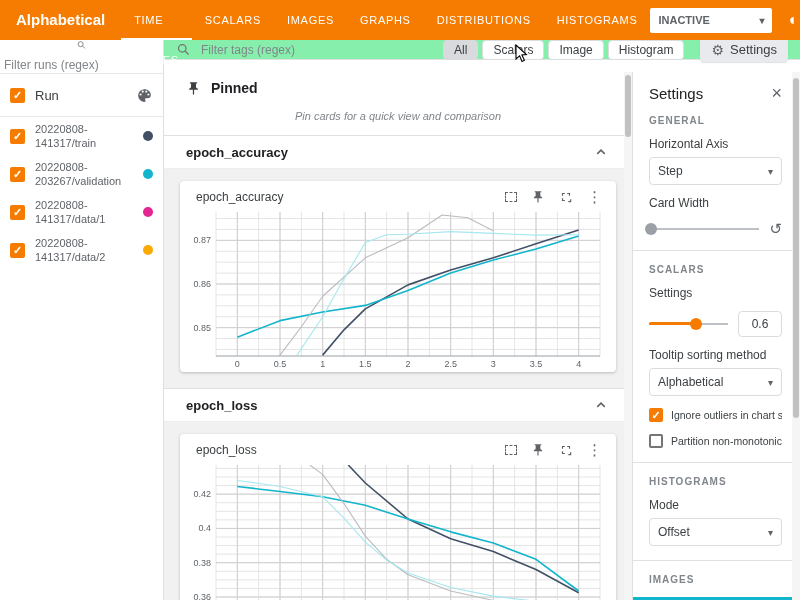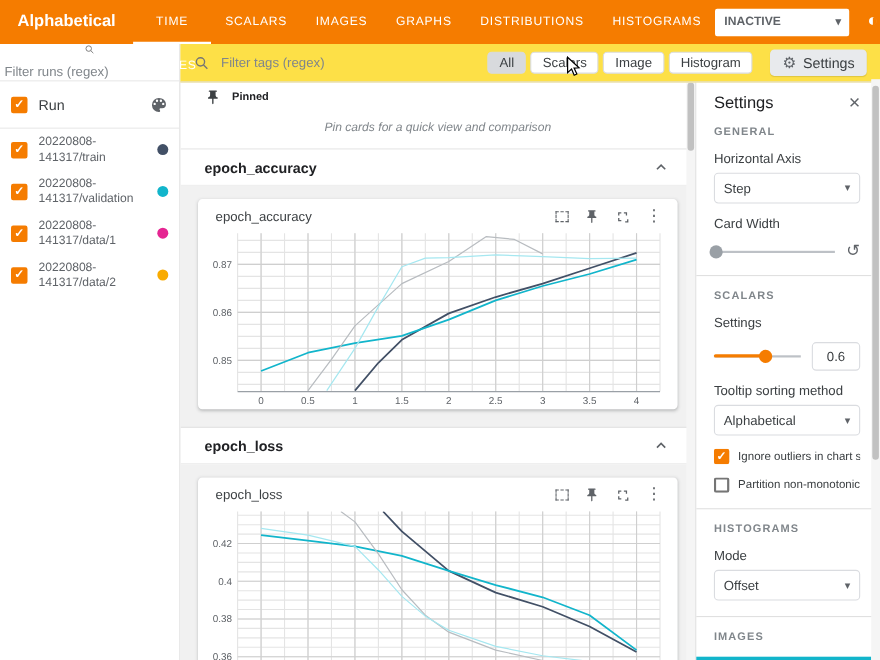--- a/index.html
+++ b/index.html
@@ -4,52 +4,52 @@
 <style>
   html,body{margin:0;padding:0;background:#fff;}
   .app{position:relative;width:800px;height:600px;overflow:hidden;background:#fff;
        font-family:"Liberation Sans",sans-serif;color:#202124;}
 
   
   .hdr{position:absolute;left:0;top:0;right:0;height:40px;background:#f57c00;display:flex;align-items:stretch;color:#fff;z-index:6;}
   .logo{padding:0 16px;line-height:40px;font-size:15px;font-weight:700;}
   .tabs{display:flex;}
   .tab{padding:0 13px;line-height:40px;font-size:11px;font-weight:500;letter-spacing:.7px;cursor:pointer;}
-  .tab.active{box-shadow:inset 0 -2px 0 #fff;text-align:center;}
+  .tab.active{box-shadow:inset 0 -2px 0 #fff;}
   .hdr-right{margin-left:auto;display:flex;align-items:center;gap:12px;padding-right:12px;}
   .status-select{background:#ffffff;color:#5f6368;width:106px;height:25px;border-radius:2px;display:flex;align-items:center;justify-content:space-between;padding:0 8px;font-size:11px;font-weight:700;cursor:pointer;}
   .hicon{font-size:16px;width:18px;text-align:center;cursor:pointer;line-height:1;}
 
   
   .runs-sb{position:absolute;left:0;top:40px;bottom:0;width:164px;background:#fff;border-right:1px solid #e0e0e0;box-sizing:border-box;z-index:4;}
   .filter-row{height:33px;display:flex;align-items:center;gap:7px;padding:0 10px;border-bottom:1px solid #e8e8e8;flex-direction:column;}
   .filter-input{border:none;outline:none;flex:1;min-width:0;font-size:12px;font-family:inherit;color:#3c4043;background:transparent;}
   .filter-input::placeholder{color:#80868b;}
   .runs-header{height:42px;display:flex;align-items:center;padding:0 10px;border-bottom:1px solid #e8e8e8;}
   .runs-header .label{font-size:13px;color:#3c4043;margin-left:10px;flex:1;}
   .cb{width:15px;height:15px;border-radius:2px;flex:none;display:flex;align-items:center;justify-content:center;border:2px solid #757575;box-sizing:border-box;cursor:pointer;background:#fff;}
   .cb.checked{background:#f57c00;border-color:#f57c00;}
   .cb .tick{color:#fff;font-size:11px;font-weight:700;line-height:1;}
   .cb:not(.checked) .tick{display:none;}
   .run-row{height:38px;display:flex;align-items:center;padding:0 10px;}
   .run-name{margin-left:10px;flex:1;font-size:11px;color:#5f6368;line-height:14px;}
   .run-dot{width:10px;height:10px;border-radius:50%;flex:none;}
 
   
-  .toolbar{position:absolute;left:164px;top:40px;right:0;height:35px;background:#fde047;border-bottom:1px solid #e0e0e0;display:flex;align-items:center;gap:8px;padding-left:12px;box-sizing:border-box;z-index:5;}
+  .toolbar{position:absolute;left:164px;top:40px;right:0;height:20px;background:#86efac;border-bottom:1px solid #e0e0e0;display:flex;align-items:center;gap:8px;padding-left:12px;box-sizing:border-box;z-index:5;}
   .chips{display:flex;gap:4px;align-items:flex-end;margin-left:auto;}
   .chip{border:1px solid #dadce0;border-radius:4px;padding:2px 10px;font-size:12px;color:#3c4043;background:#fff;cursor:pointer;position:relative;}
   .chip.selected{background:#d8dadd;border-color:#d8dadd;}
   .settings-btn{margin:0 12px 0 8px;background:#e8eaed;border-radius:4px;padding:4px 11px;display:flex;gap:6px;align-items:center;font-size:13px;color:#3c4043;cursor:pointer;box-shadow:0 1px 1px rgba(0,0,0,.12);}
   .settings-btn .gear{font-size:14px;color:#5f6368;}
 
   
   .main{position:absolute;left:164px;top:72px;right:168px;bottom:0;background:#fff;overflow:hidden;}
   .pinned-row{height:32px;display:flex;align-items:center;gap:10px;padding:0 22px;}
-  .pinned-label{font-size:10px;font-weight:700;color:#202124;}
+  .pinned-label{font-size:14px;font-weight:700;color:#202124;}
   .pinned-hint{text-align:center;font-style:italic;font-size:11px;color:#80868b;padding:6px 0 13px;border-bottom:1px solid #e0e0e0;}
   .section-header{height:32px;display:flex;align-items:center;justify-content:space-between;padding:0 22px;background:#fff;border-bottom:1px solid #eee;cursor:pointer;}
   .section-title{font-size:13px;font-weight:700;color:#202124;}
   .section-body{background:#f1f1f1;padding:12px 16px;border-bottom:1px solid #e0e0e0;}
   .card{background:#fff;border-radius:4px;box-shadow:0 1px 3px rgba(60,64,67,.3);}
   .card-header{display:flex;align-items:center;padding:8px 14px 2px 16px;}
   .card-title{font-size:12px;color:#3c4043;flex:1;}
   .card-icons{display:flex;gap:14px;align-items:center;color:#5f6368;}
   .fit-icon{width:12px;height:10px;border:1px dashed #5f6368;box-sizing:border-box;cursor:pointer;}
   .more-icon{font-size:15px;cursor:pointer;line-height:1;}
@@ -133,21 +133,21 @@
       <span class="cb checked">
           <span class="tick">✓</span>
         </span>
       <span class="run-name"><span>20220808-</span><br><span>141317/train</span></span>
       <span class="run-dot" style="background: rgb(66, 80, 102);"></span>
     </div>
     <div class="run-row">
       <span class="cb checked">
           <span class="tick">✓</span>
         </span>
-      <span class="run-name"><span>20220808-</span><br><span>141317/validation</span></span>
+      <span class="run-name"><span>20220808-</span><br><span>203267/validation</span></span>
       <span class="run-dot" style="background: rgb(18, 181, 203);"></span>
     </div>
     <div class="run-row">
       <span class="cb checked">
           <span class="tick">✓</span>
         </span>
       <span class="run-name"><span>20220808-</span><br><span>141317/data/1</span></span>
       <span class="run-dot" style="background: rgb(229, 37, 146);"></span>
     </div>
     <div class="run-row">

